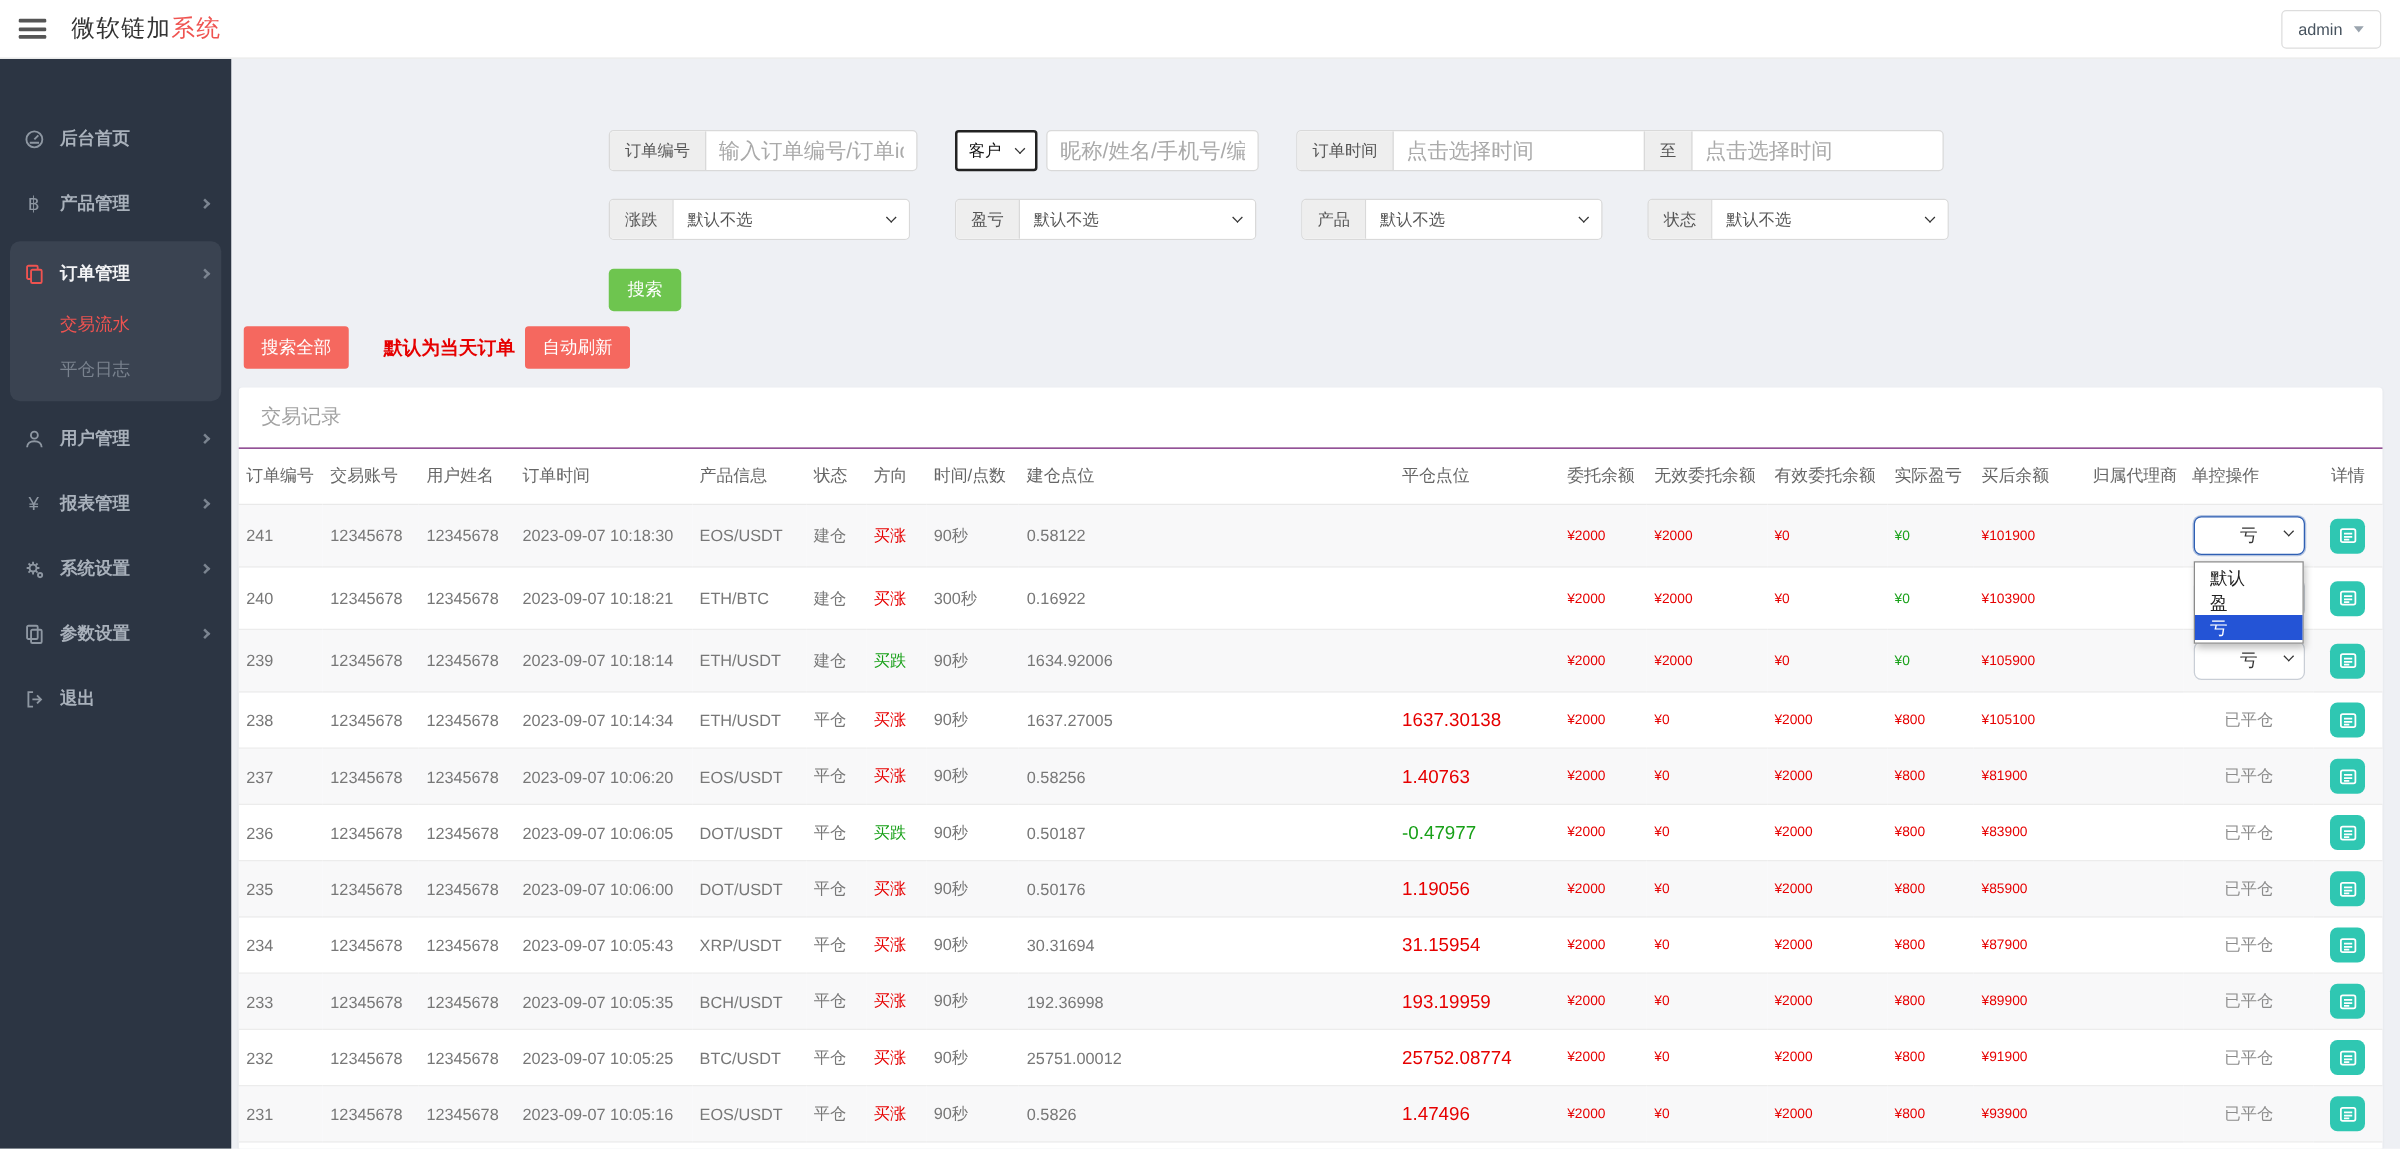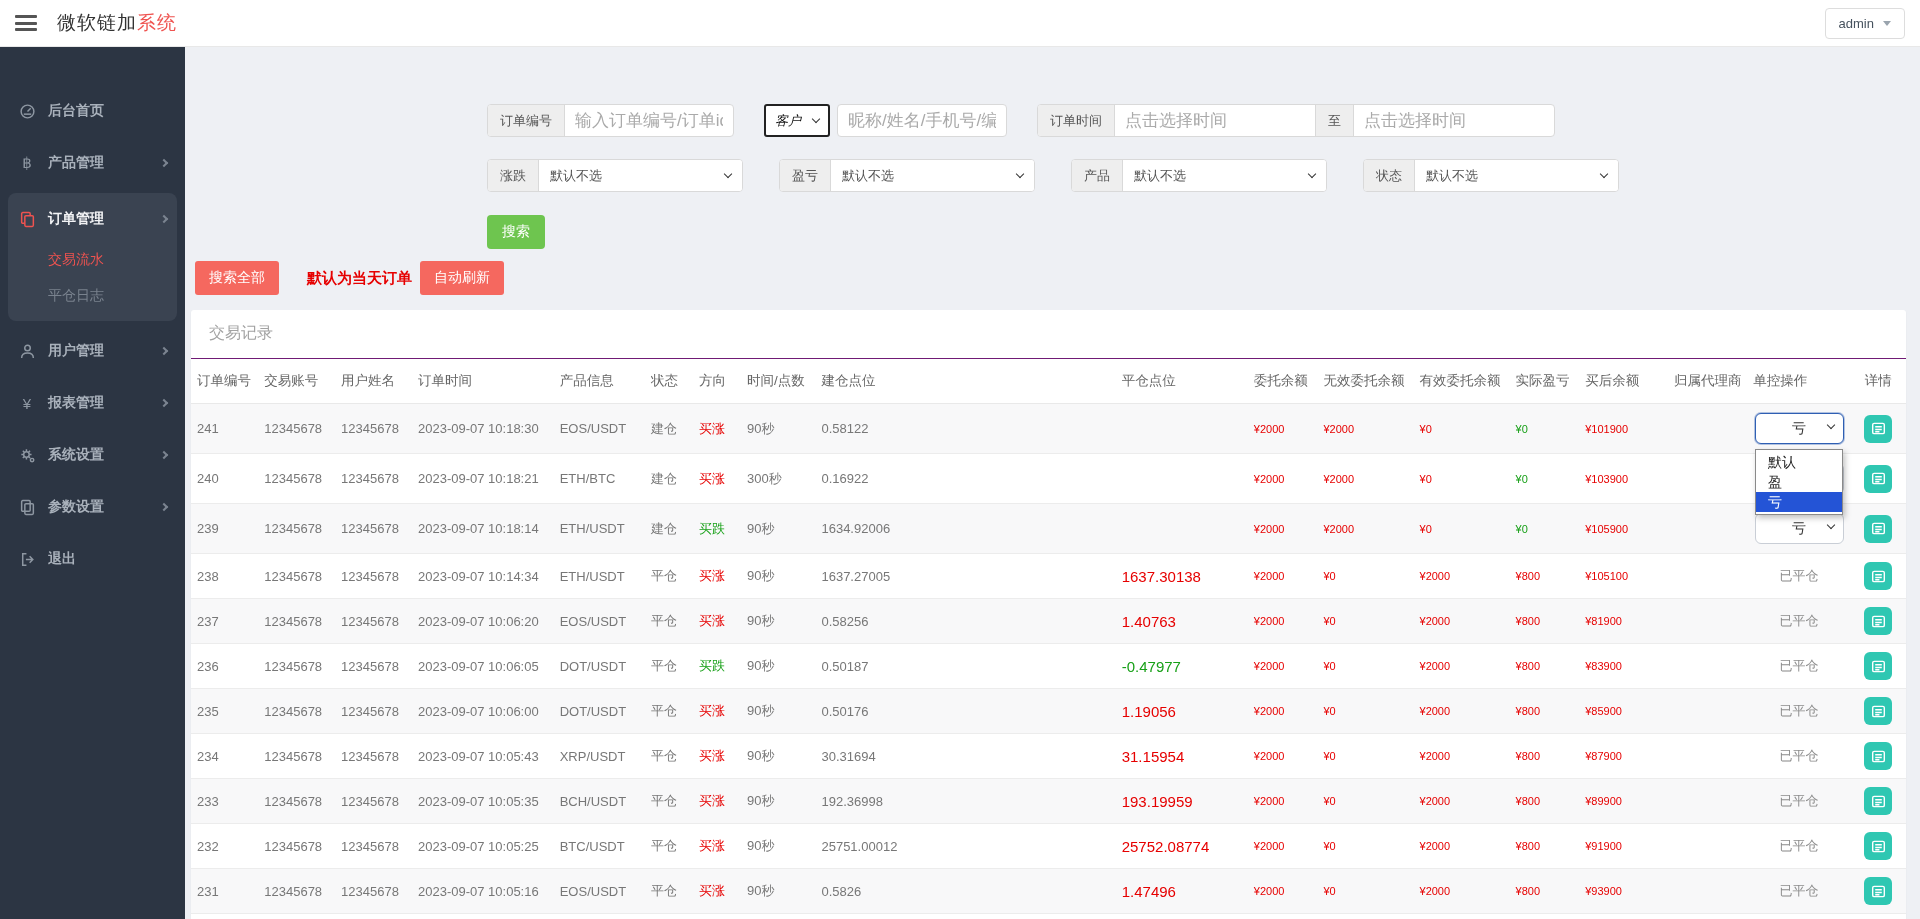--- a/index.html
+++ b/index.html
@@ -44,24 +44,24 @@
   .f-row2 { margin-top:22px; gap:36px; }
   .ig { display:inline-flex; align-items:stretch; height:33px; background:#fff;
     border:1px solid #d9d9d9; border-radius:4px; overflow:hidden; }
   .ig-label { background:#eee; color:#555; font-size:13px; padding:0 12px; display:flex; align-items:center;
     border-right:1px solid #d9d9d9; white-space:nowrap; }
   .ig-mid { border-left:1px solid #d9d9d9; }
   .ig input { border:0; outline:0; padding:0 10px; font-size:17px; color:#333; font-family:inherit; background:transparent; }
   .ig input::placeholder { color:#aaa; }
   .pair { display:flex; align-items:center; gap:7px; }
   .customer-select { height:33px; border:2px solid #222; border-radius:3px; background:#fff;
-    display:flex; align-items:center; gap:12px; padding:0 9px; font-size:13px; color:#111; cursor:pointer;font-style:italic; }
+    display:flex; align-items:center; gap:12px; padding:0 9px; font-size:13px; color:#111; cursor:pointer; }
   .chev { width:6px; height:6px; border-right:1.8px solid #333; border-bottom:1.8px solid #333;
     transform:rotate(45deg); margin-top:-3px; }
-  .fselect { width:203px; background:#fff; display:flex; align-items:center; justify-content:space-between;
+  .fselect { width:188px; background:#fff; display:flex; align-items:center; justify-content:space-between;
     padding:0 11px; font-size:13px; color:#555; cursor:pointer; }
   .search-btn { margin-top:23px; background:var(--green-btn); color:#fff; border:0; border-radius:4px;
     font-size:14px; padding:8px 15px; cursor:pointer; font-family:inherit; }
 
   
   .action-row { margin:12px 0 0 4px; display:flex; align-items:center; }
   .btn-red { background:var(--salmon); color:#fff; border:0; border-radius:3px; font-size:14px;
     padding:8px 14px; cursor:pointer; font-family:inherit; }
   .today-note { color:var(--accent-red); font-weight:bold; font-size:15px; margin:0 8px 0 28px; }
 

